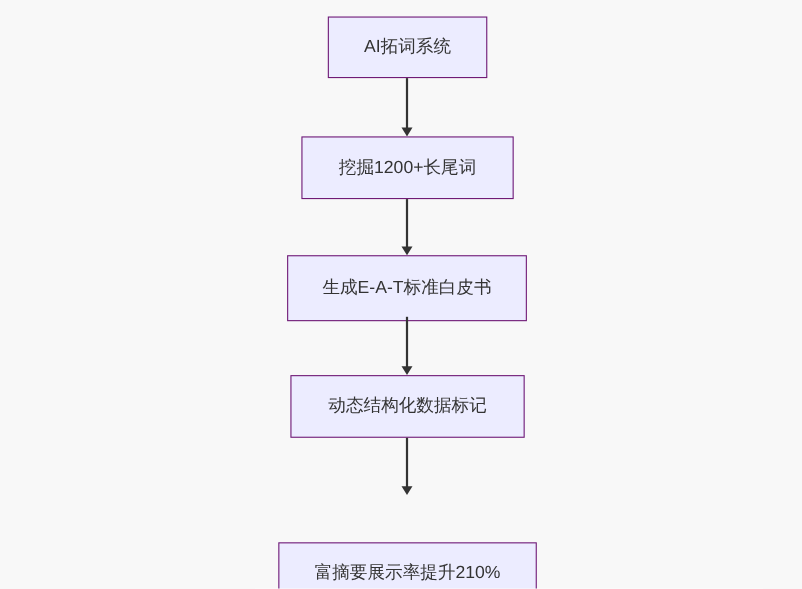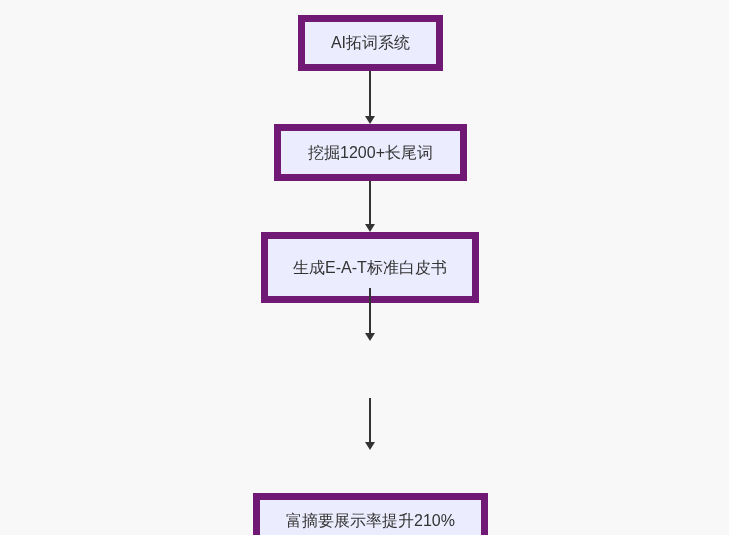--- a/index.html
+++ b/index.html
@@ -13,32 +13,32 @@
     position: relative;
     width: 729px;
     height: 535px;
     background: #f8f8f8;
     overflow: hidden;
   }
   .node {
     position: absolute;
     box-sizing: border-box;
     background: #ECECFF;
-    border: 7px solid #701a75;
+    border: 1px solid #701a75;
     color: #333333;
     font-size: 16px;
     display: flex;
     align-items: center;
     justify-content: center;
     text-align: center;
     line-height: 1.2;
   }
   #node-1 { left: 298px; top: 15px;  width: 145px; height: 56px; }
   #node-2 { left: 274px; top: 124px; width: 193px; height: 57px; }
-  #node-3 { left: 261px; top: 232px; width: 218px; height: 71px; align-items: center; }
+  #node-3 { left: 261px; top: 232px; width: 218px; height: 60px; align-items: center; }
   #node-4 { left: 264px; top: 341px; width: 213px; height: 57px; }
   #node-5 { left: 253px; top: 450px; width: 235px; height: 56px; margin-top: 43px; }
 
   .arrow {
     position: absolute;
     left: 364px;        
     width: 12px;
   }
   #arrow-1 { top: 71px;  height: 53px; }
   #arrow-2 { top: 181px; height: 51px; }
@@ -89,20 +89,23 @@
 
   <div class="node" id="node-3">
     <span>生成E-A-T标准白皮书</span>
   </div>
 
   <div class="arrow" id="arrow-3">
     <div class="line"></div>
     <div class="head"></div>
   </div>
 
+  <div class="node" id="node-4">
+    <span>动态结构化数据标记</span>
+  </div>
 
   <div class="arrow" id="arrow-4">
     <div class="line"></div>
     <div class="head"></div>
   </div>
 
   <div class="node" id="node-5">
     <span>富摘要展示率提升210%</span>
   </div>
 

